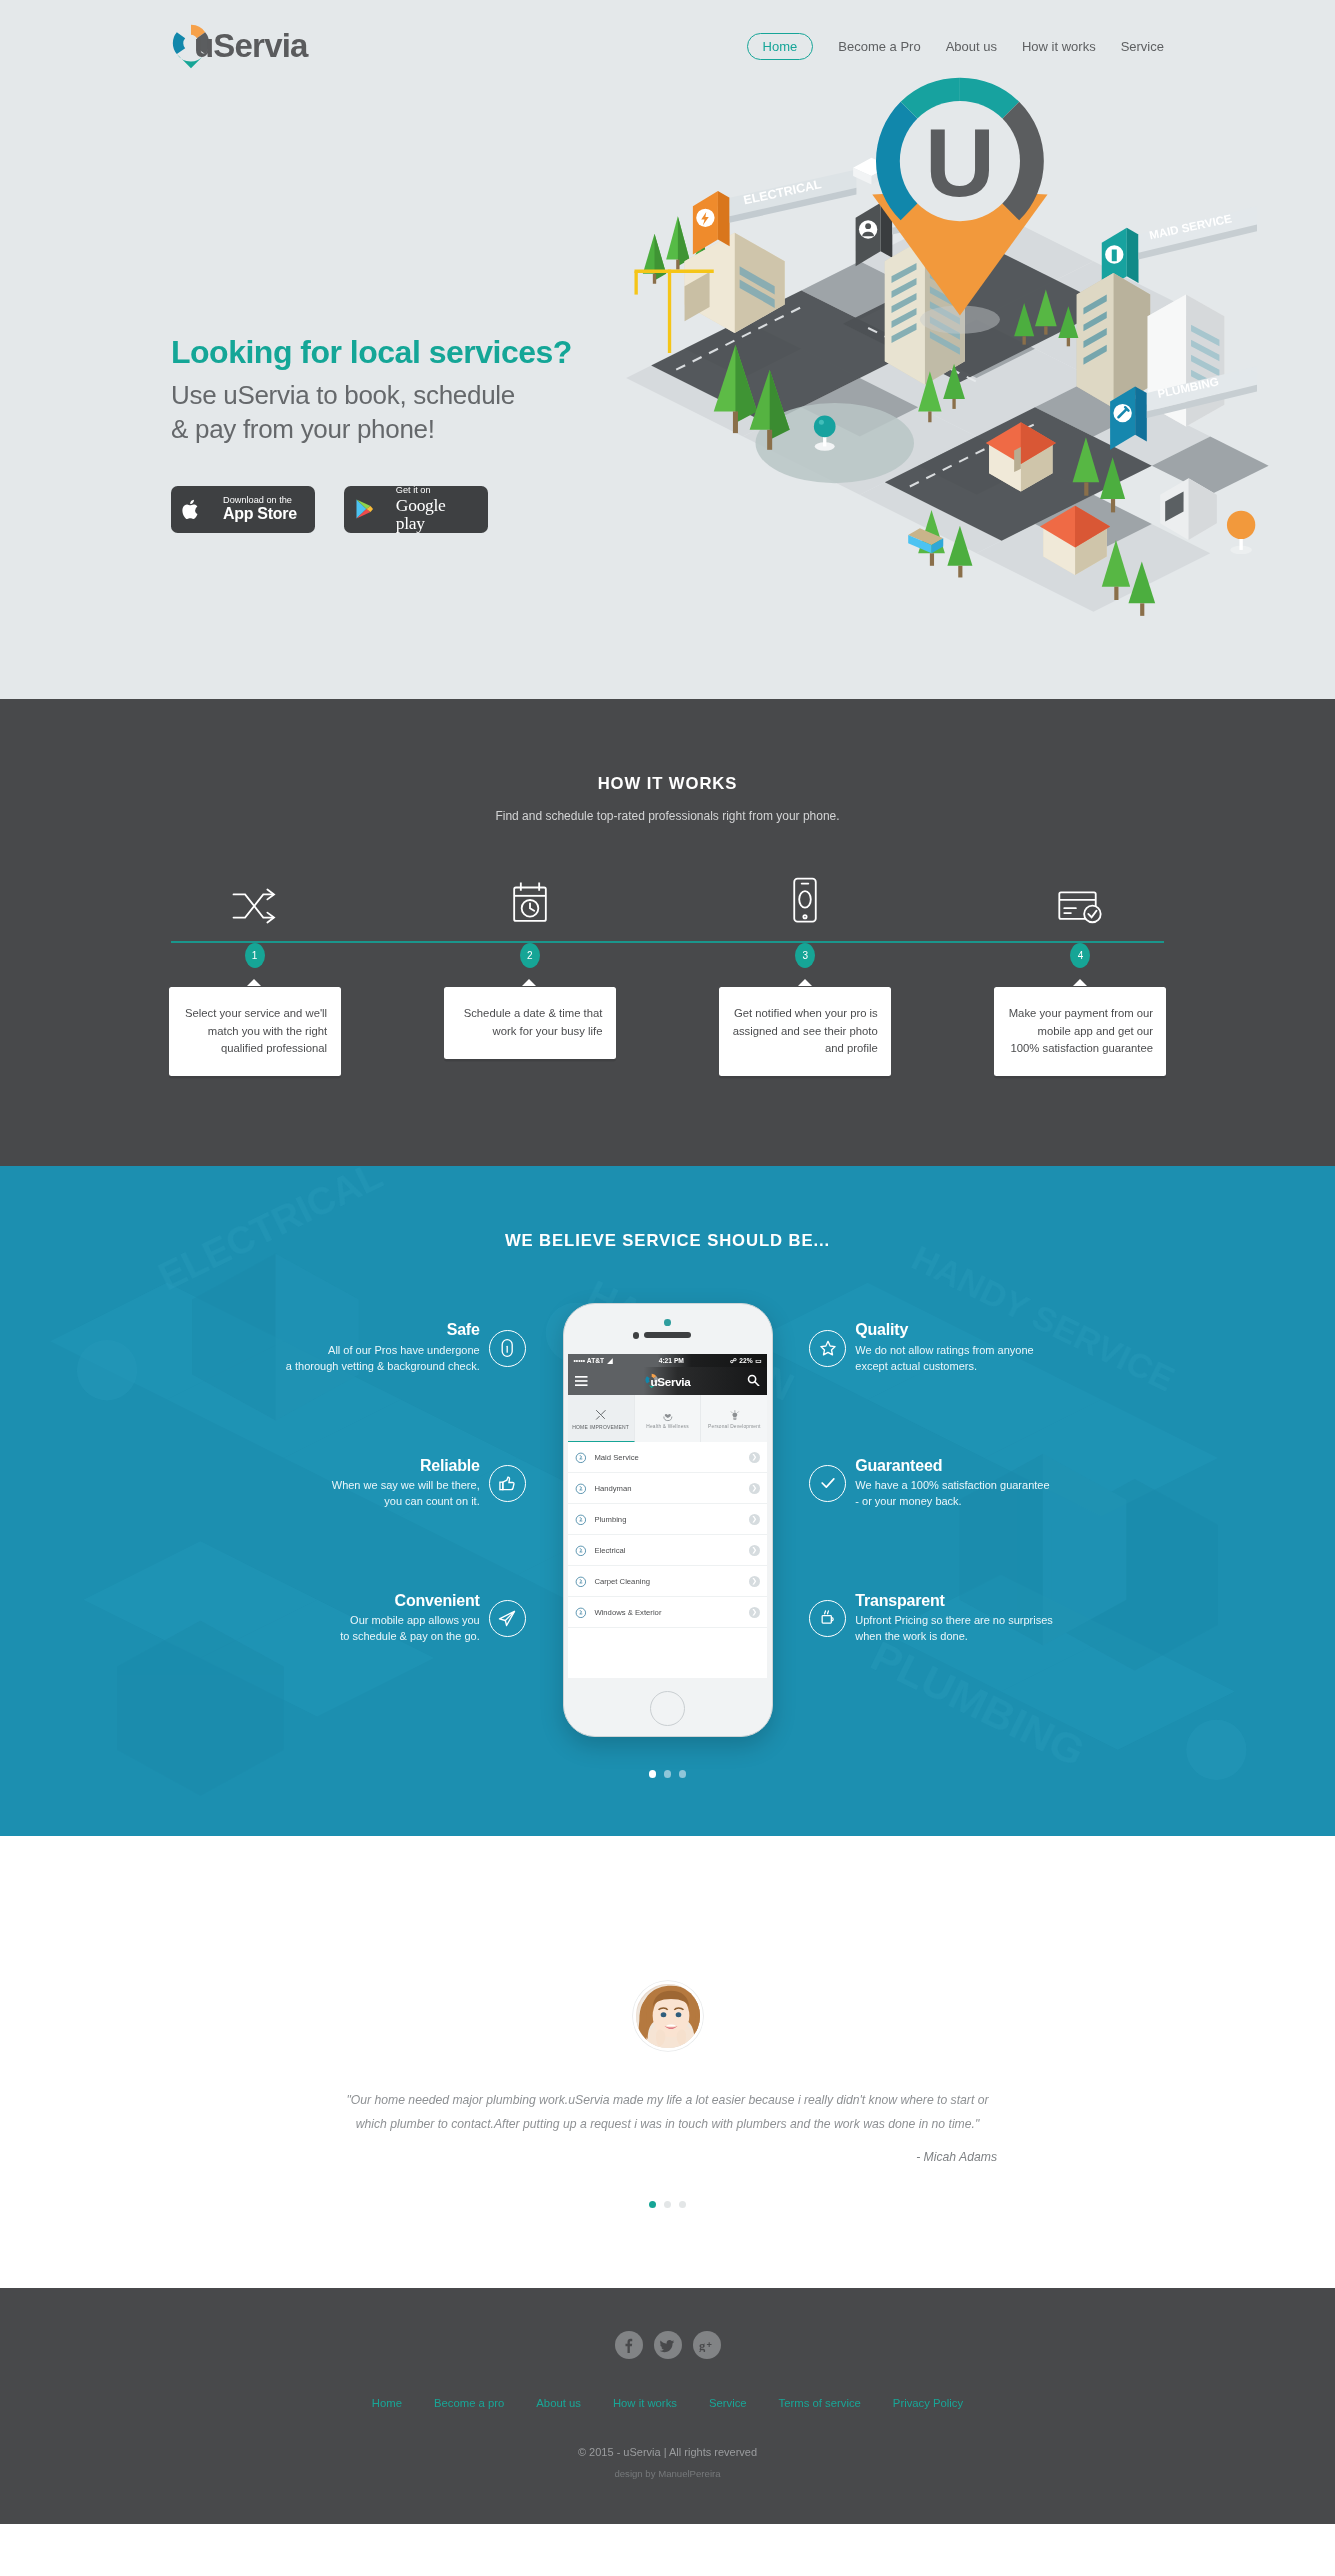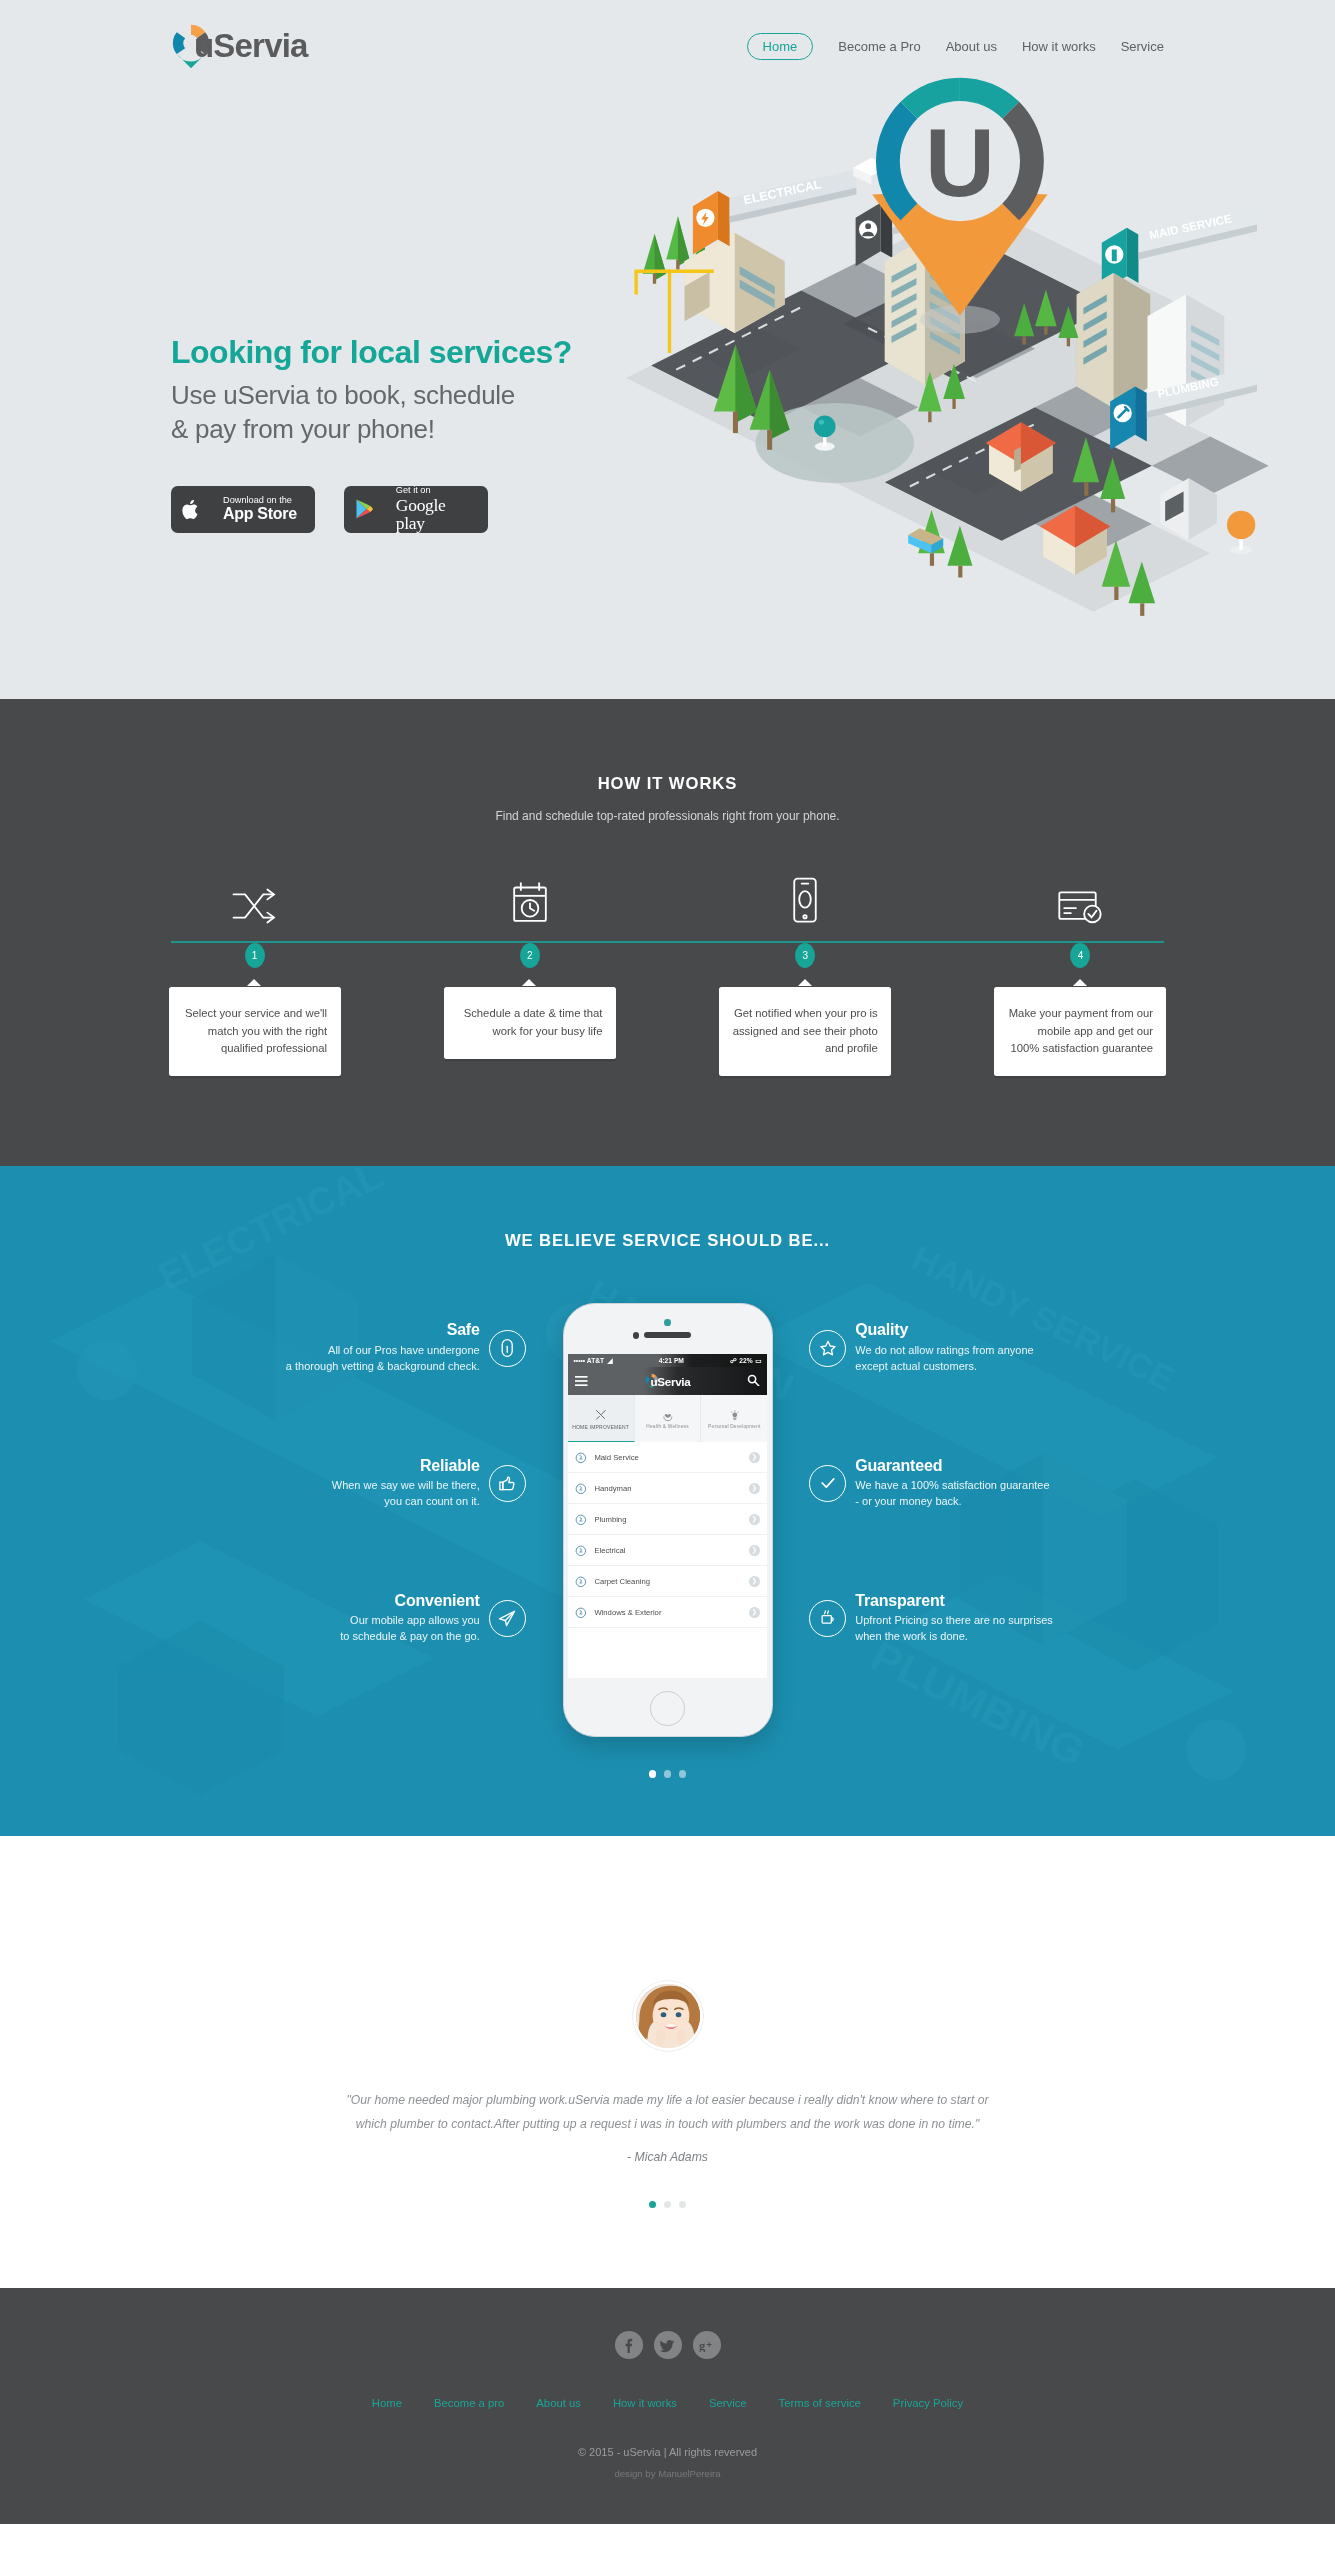--- a/index.html
+++ b/index.html
@@ -199,21 +199,21 @@
   .avatar {
     width: 70px; height: 70px; border-radius: 50%; margin: 52px auto 0;
     overflow: hidden; border: 3.3px solid #fff; box-shadow: 0 0 0 0.8px #e7e9ea;
     position: relative; background: #e8d9cd;
   }
   .quote {
     width: 659px; margin: 37px auto 0; font-size: 12.2px; color: #8e9194;
     font-style: italic; line-height: 2.0; font-weight: 300;
   }
   .author {
-    width: 659px; margin: 13.4px auto 0; text-align: center; font-size: 12.2px;
+    width: 659px; margin: 13.4px auto 0; text-align: right; font-size: 12.2px;
     color: #7f8285; font-style: italic;
   }
   .tdots { display: flex; gap: 7.5px; justify-content: center; margin-top: 37px; }
   .tdot { width: 7.5px; height: 7.5px; border-radius: 50%; background: #e3e6e7; }
   .tdot.on { background: #16a596; }
 
   
   .footer { background: #48494b; padding: 43px 0 45px; text-align: center; }
   .social { display: flex; gap: 11px; justify-content: center; }
   .soc {

